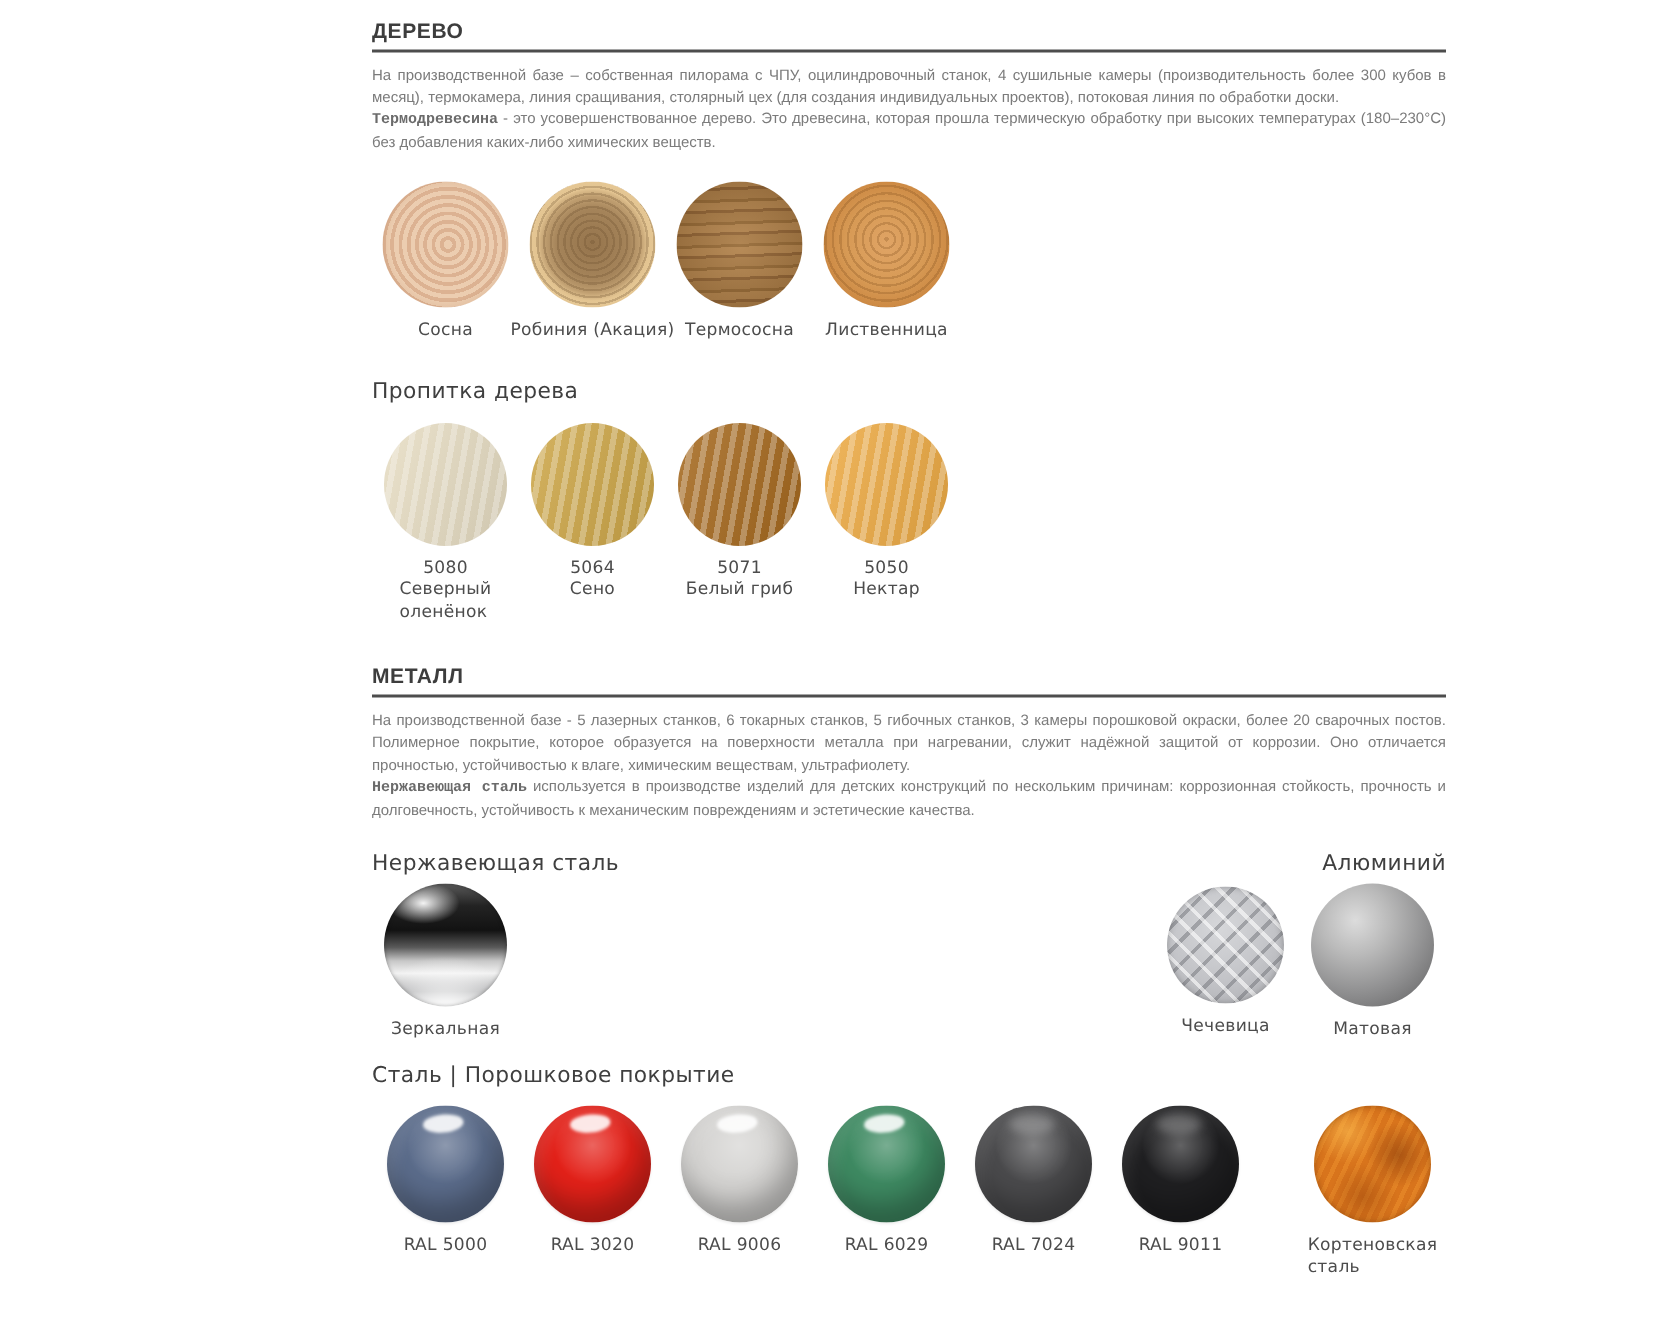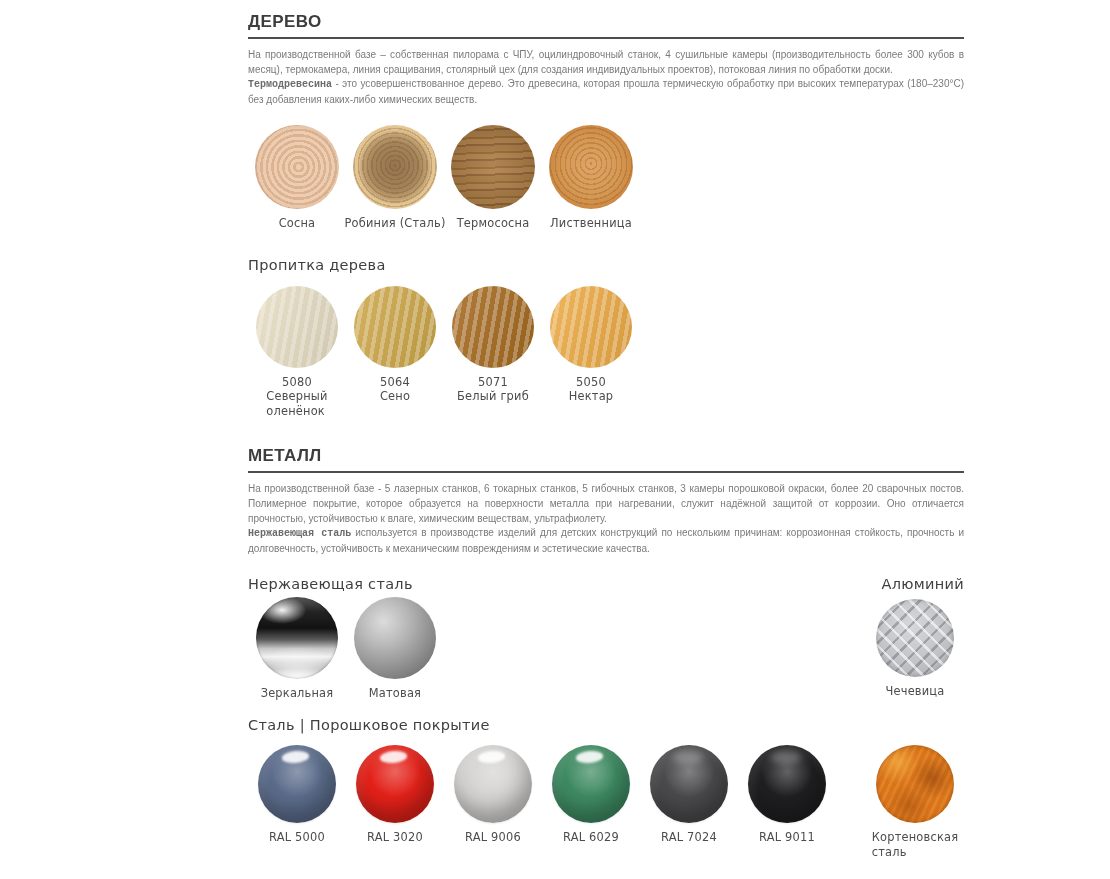--- a/index.html
+++ b/index.html
@@ -9,21 +9,21 @@
     background:#ffffff;
     font-family:"Liberation Sans",sans-serif;
     overflow:hidden;
   }
   .content{
     position:absolute;left:248px;top:12px;width:716px;
   }
   
   .sec-title{
     margin:0 0 5px 0;
-    font-size:17px;font-weight:bold;color:#3d3d3d;letter-spacing:.4px;
+    font-size:14px;font-weight:bold;color:#3d3d3d;letter-spacing:.4px;
   }
   .rule{height:2px;background:#4d4d4d;margin:0 0 9px 0;}
   .body{
     margin:0;text-align:justify;
     font-size:10px;line-height:14.7px;color:#7b7b7b;
   }
   .lead{font-weight:bold;color:#6b6b6b;font-family:Liberation Mono, monospace;}
   .sub-title{
     margin:0;
     font-family:"DejaVu Sans",sans-serif;
@@ -141,21 +141,21 @@
       <p class="body">На производственной базе – собственная пилорама с ЧПУ, оцилиндровочный станок, 4 сушильные камеры (производительность более 300 кубов в месяц), термокамера, линия сращивания, столярный цех (для создания индивидуальных проектов), потоковая линия по обработки доски.</p>
       <p class="body"><span class="lead">Термодревесина</span><span> - это усовершенствованное дерево. Это древесина, которая прошла термическую обработку при высоких температурах (180–230°C) без добавления каких-либо химических веществ.</span></p>
 
       <div class="row wood-row">
         <div class="cell">
           <div class="circle sw-pine"></div>
           <div class="cap nowrap">Сосна</div>
         </div>
         <div class="cell">
           <div class="circle sw-robinia"></div>
-          <div class="cap nowrap">Робиния (Сталь)</div>
+          <div class="cap nowrap">Робиния (Акация)</div>
         </div>
         <div class="cell">
           <div class="circle sw-thermopine"></div>
           <div class="cap nowrap">Термососна</div>
         </div>
         <div class="cell">
           <div class="circle sw-larch"></div>
           <div class="cap nowrap">Лиственница</div>
         </div>
       </div>
@@ -196,27 +196,27 @@
       <div class="split-head metal-heads">
         <h3 class="sub-title">Нержавеющая сталь</h3>
         <h3 class="sub-title">Алюминий</h3>
       </div>
 
       <div class="row steel-row">
         <div class="cell">
           <div class="circle sw-mirror"></div>
           <div class="cap nowrap">Зеркальная</div>
         </div>
-        <div class="cell">
-          <div class="circle sw-mattsteel"></div>
-          <div class="cap nowrap">Матовая</div>
-        </div>
         <div class="cell right-cell alu-cell">
           <div class="circle sw-checker"></div>
           <div class="cap nowrap">Чечевица</div>
+        </div>
+        <div class="cell">
+          <div class="circle sw-mattsteel"></div>
+          <div class="cap nowrap">Матовая</div>
         </div>
       </div>
 
       <h3 class="sub-title powder-head">Сталь | Порошковое покрытие</h3>
 
       <div class="row powder-row">
         <div class="cell">
           <div class="circle ball glossy" style="--c: #5b6c8b;"></div>
           <div class="cap nowrap">RAL 5000</div>
 

